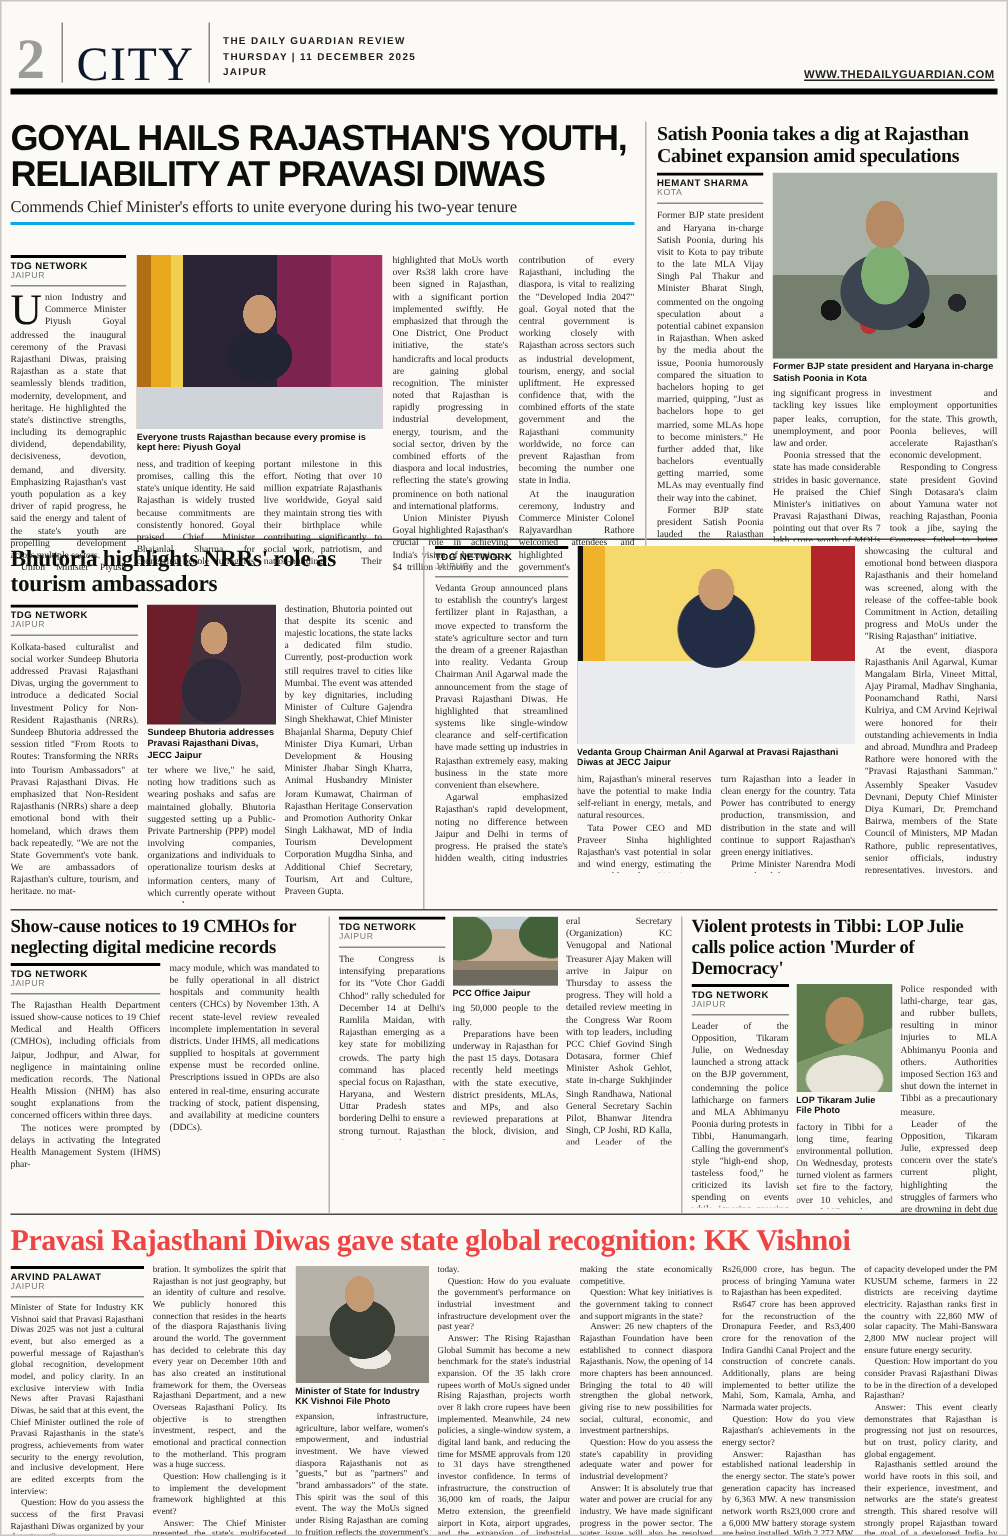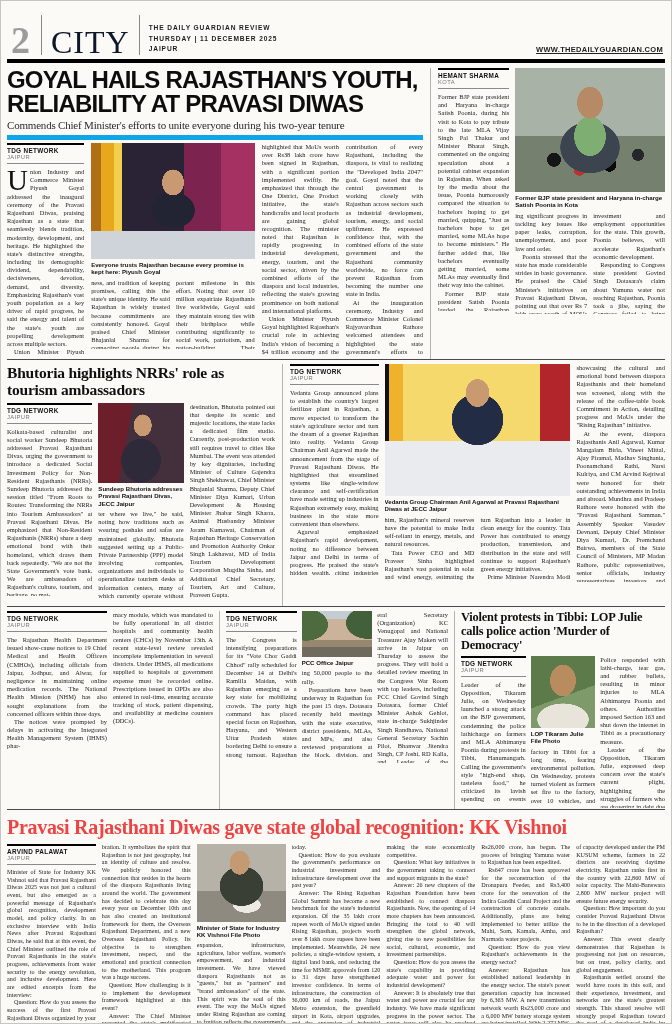--- a/index.html
+++ b/index.html
@@ -23,23 +23,23 @@
   .by-loc{font-size:5.8px;color:#777;letter-spacing:.4px;}
   .body-text{font-size:6.4px;line-height:1.28;text-align:justify;color:#1d1d1d;overflow:hidden;}
   .body-text p{margin:0;text-indent:7px;}
   .body-text p:first-child{text-indent:0;}
   .caption{font-family:"Liberation Sans",sans-serif;font-size:6.1px;font-weight:700;line-height:1.22;color:#101010;padding:2px 0 3px;}
   .ph{width:100%;background:#999;}
   .col{overflow:hidden;}
   .twocol{display:grid;grid-template-columns:1fr 1fr;column-gap:6px;overflow:hidden;}
 
   
-  .row-top{display:grid;grid-template-columns:416px 1px 1fr;column-gap:7px;padding-top:5px;height:296px;}
+  .row-top{display:grid;grid-template-columns:416px 1px 1fr;column-gap:7px;padding-top:18px;height:296px;}
   .goyal-head{font-family:"Liberation Sans",sans-serif;font-weight:700;font-size:24px;line-height:1.0;letter-spacing:-.8px;color:#0d0d0d;}
-  .goyal-sub{font-size:11px;letter-spacing:-.2px;color:#2a2a2a;border-bottom:5px solid #0ea5e9;padding:3px 0 4px;margin-bottom:3px;white-space:nowrap;overflow:hidden;}
+  .goyal-sub{font-size:11px;letter-spacing:-.2px;color:#2a2a2a;border-bottom:2px solid #0ea5e9;padding:3px 0 4px;margin-bottom:20px;white-space:nowrap;overflow:hidden;}
   .goyal-body{display:grid;grid-template-columns:1fr 2.12fr 1fr 1fr;column-gap:7px;height:212px;}
   .dropcap{float:left;font-size:29px;line-height:23px;padding:1px 2px 0 0;font-weight:400;color:#111;}
   .bt-wrap{display:contents;}
   .ph-goyal{height:116px;background:
     radial-gradient(ellipse 11px 13px at 50% 34%, #c99a72 98%, transparent),
     radial-gradient(ellipse 22px 18px at 50% 58%, #232433 98%, transparent),
     linear-gradient(0deg,#cfd3da 0 24%, transparent 24%),
     linear-gradient(90deg,#b06f14 0 6%, #e8a81e 6% 14%, #f3cf4e 14% 19%, #2a2336 19% 57%, #7c2350 57% 79%, #a53062 79% 100%);}
   .satish-head{font-size:13.2px;line-height:1.15;letter-spacing:-.2px;color:#0f0f0f;padding-bottom:4px;}
   .satish-body{display:grid;grid-template-columns:1fr 2.1fr;column-gap:6px;height:250px;}
@@ -146,20 +146,21 @@
             <p>Union Minister Piyush Goyal highlighted Rajasthan's crucial role in achieving India's vision of becoming a $4 trillion economy and the world's leading economic power by 2047.</p>
           </div>
         <div class="col body-text">
             <p>contribution of every Rajasthani, including the diaspora, is vital to realizing the "Developed India 2047" goal. Goyal noted that the central government is working closely with Rajasthan across sectors such as industrial development, tourism, energy, and social upliftment. He expressed confidence that, with the combined efforts of the state government and the Rajasthani community worldwide, no force can prevent Rajasthan from becoming the number one state in India.</p>
             <p>At the inauguration ceremony, Industry and Commerce Minister Colonel Rajyavardhan Rathore welcomed attendees and highlighted the state government's efforts to implement the Prime Minister's mantra of "Reform, Perform, and Transform."</p>
           </div>
       </div>
     </section>
     <div class="vrule"></div>
     <section>
+      <h2 class="satish-head">Satish Poonia takes a dig at Rajasthan Cabinet expansion amid speculations</h2>
       <div class="satish-body">
         <div class="col">
           <div class="byline">
             <div class="by-name">HEMANT SHARMA</div>
             <div class="by-loc">KOTA</div>
           </div>
           <div class="body-text" style="height:218px;">
               <p>Former BJP state president and Haryana in-charge Satish Poonia, during his visit to Kota to pay tribute to the late MLA Vijay Singh Pal Thakur and Minister Bharat Singh, commented on the ongoing speculation about a potential cabinet expansion in Rajasthan. When asked by the media about the issue, Poonia humorously compared the situation to bachelors hoping to get married, quipping, "Just as bachelors hope to get married, some MLAs hope to become ministers." He further added that, like bachelors eventually getting married, some MLAs may eventually find their way into the cabinet.</p>
               <p>Former BJP state president Satish Poonia lauded the Rajasthan government's achievements under Chief Minister Bhajan Lal's leadership, highlight-</p>
             </div>
@@ -241,20 +242,21 @@
             <p>At the event, diaspora Rajasthanis Anil Agarwal, Kumar Mangalam Birla, Vineet Mittal, Ajay Piramal, Madhav Singhania, Poonamchand Rathi, Narsi Kulriya, and CM Arvind Kejriwal were honored for their outstanding achievements in India and abroad. Mundhra and Pradeep Rathore were honored with the "Pravasi Rajasthani Samman." Assembly Speaker Vasudev Devnani, Deputy Chief Minister Diya Kumari, Dr. Premchand Bairwa, members of the State Council of Ministers, MP Madan Rathore, public representatives, senior officials, industry representatives, investors, and expatriate Rajasthanis from various countries were present on the occasion.</p>
           </div>
       </div>
     </section>
   </div>
 
   <div class="rule-h"></div>
 
   <div class="row-mid2">
     <section>
+      <h3 class="mid-head">Show-cause notices to 19 CMHOs for neglecting digital medicine records</h3>
       <div class="cmho-body">
         <div class="col">
           <div class="byline">
             <div class="by-name">TDG NETWORK</div>
             <div class="by-loc">JAIPUR</div>
           </div>
           <div class="body-text" style="height:124px;">
               <p>The Rajasthan Health Department issued show-cause notices to 19 Chief Medical and Health Officers (CMHOs), including officials from Jaipur, Jodhpur, and Alwar, for negligence in maintaining online medication records. The National Health Mission (NHM) has also sought explanations from the concerned officers within three days.</p>
               <p>The notices were prompted by delays in activating the Integrated Health Management System (IHMS) phar-</p>
             </div>

